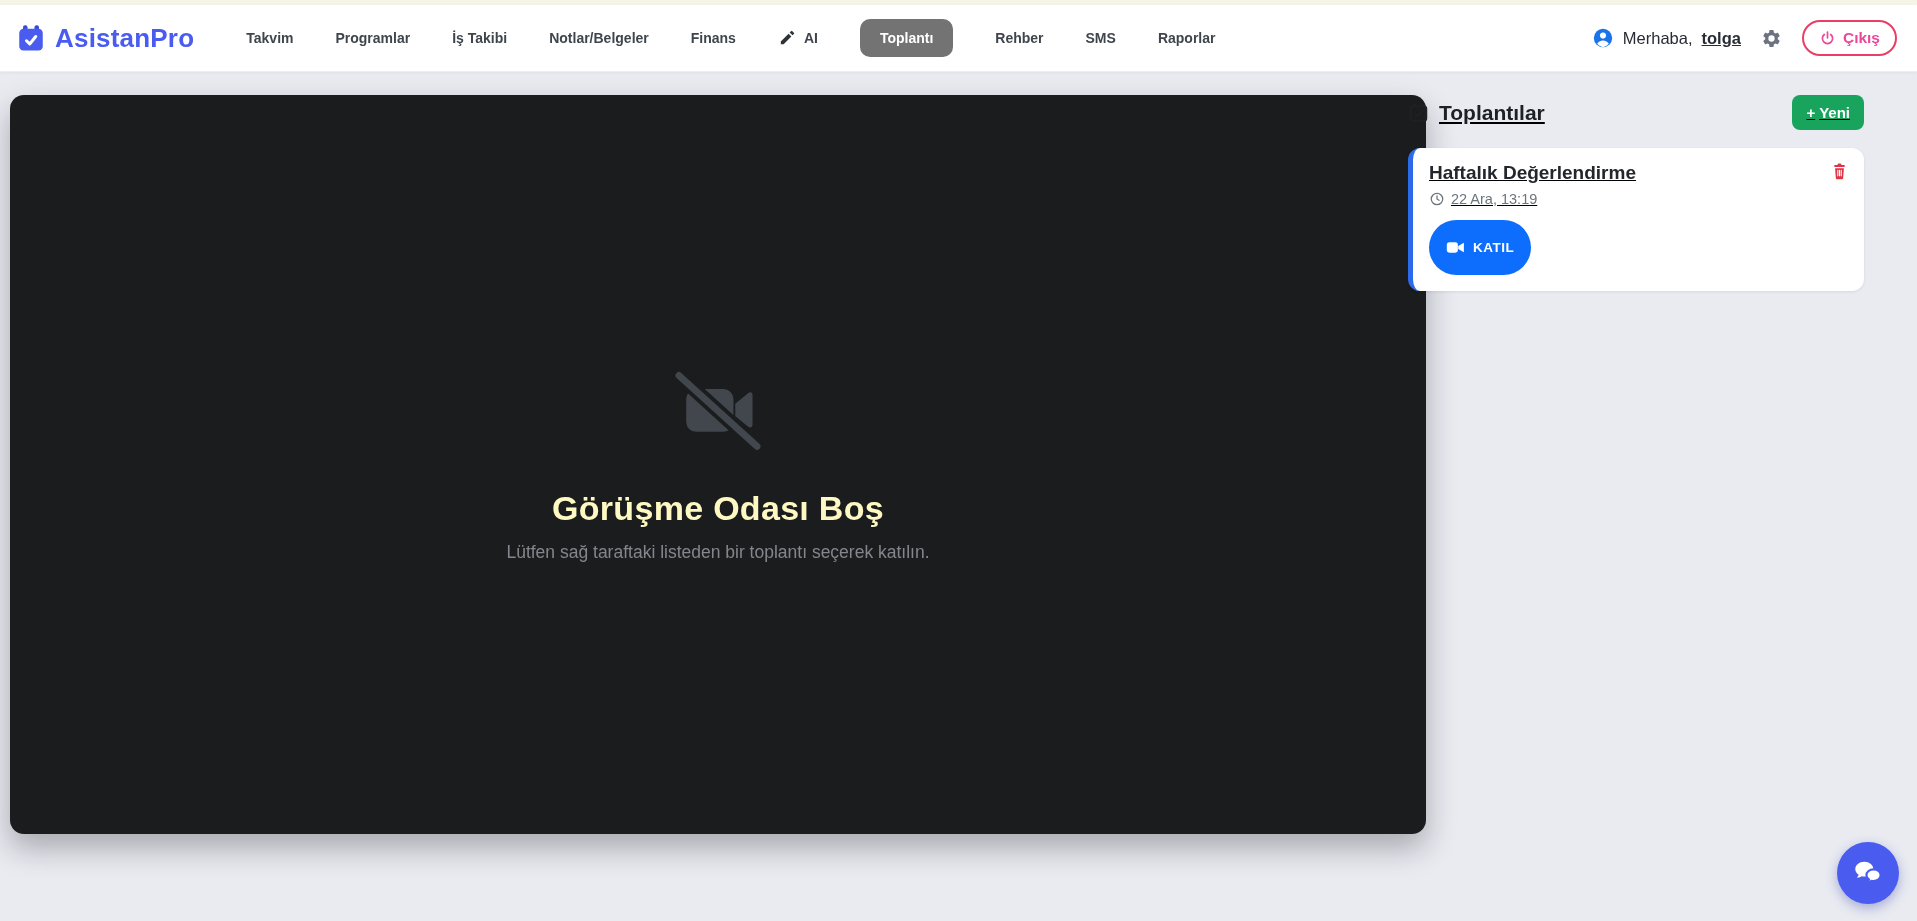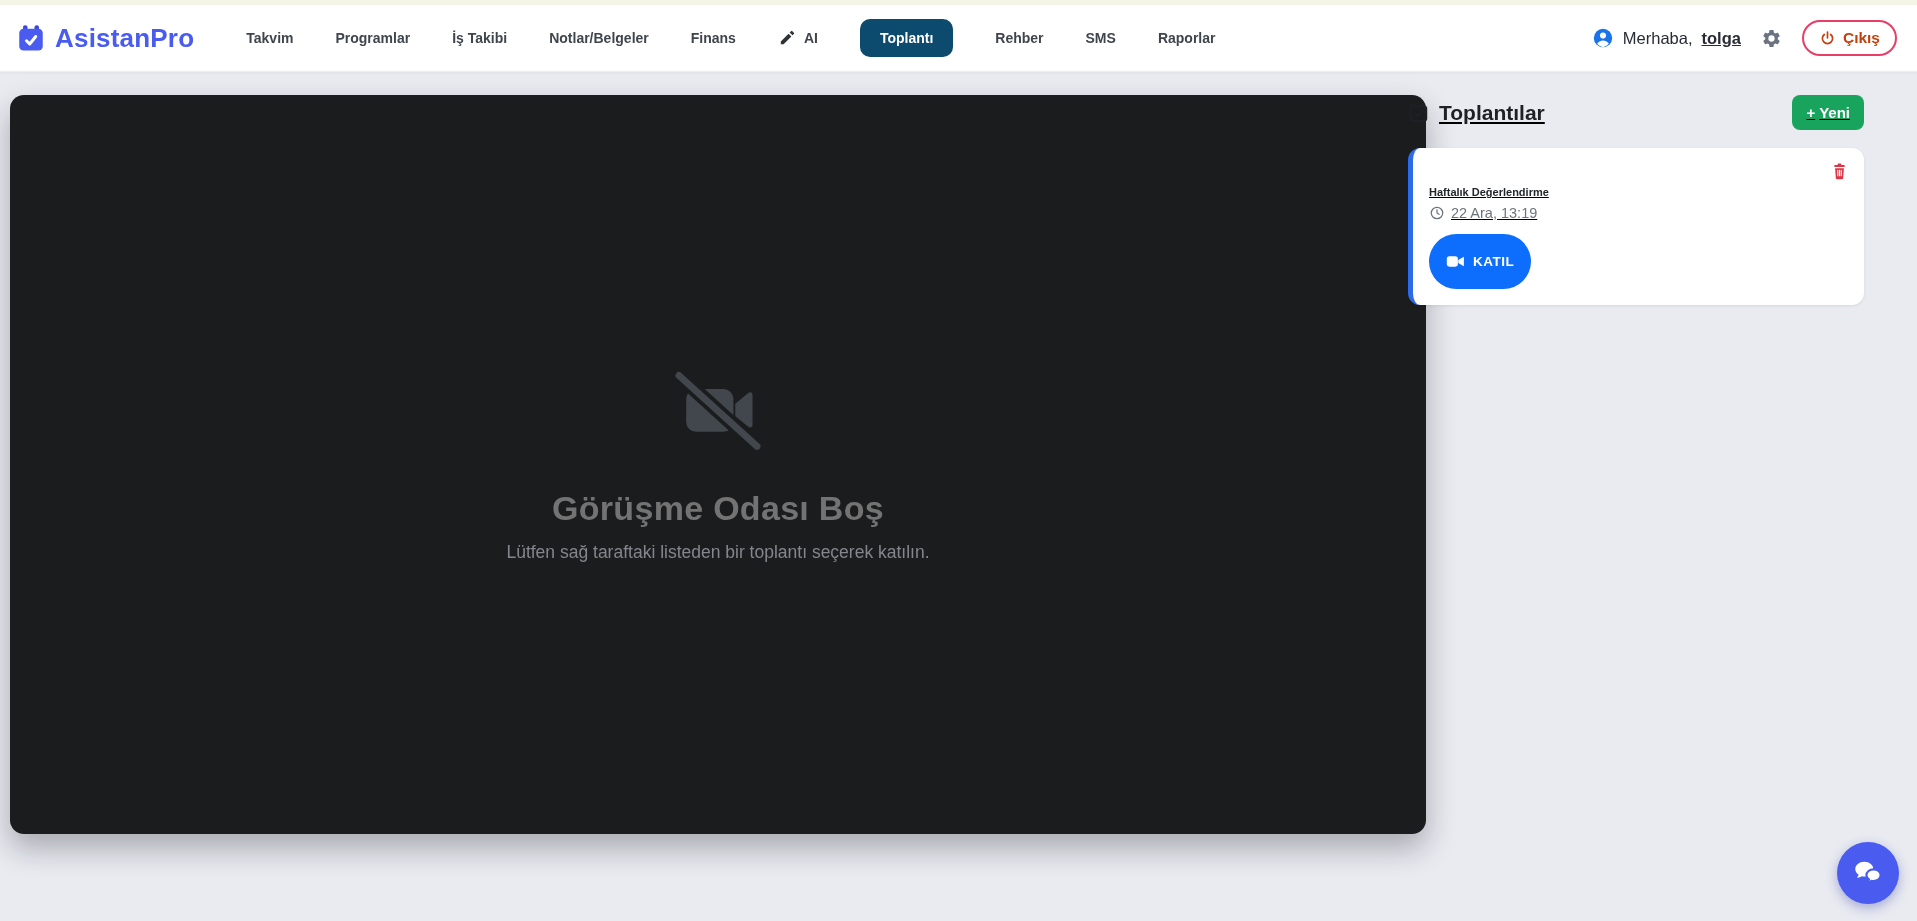--- a/index.html
+++ b/index.html
@@ -17,59 +17,59 @@
     position:absolute; top:5px; left:0; right:0; height:67px;
     background:#ffffff; display:flex; align-items:center;
     padding:8px 16px; border-bottom:1px solid #eceef2;
     box-shadow:0 1px 3px rgba(20,30,60,.05); z-index:10;
   }
   .brand { display:flex; align-items:center; gap:9px; cursor:pointer; }
   .brand-text { font-size:26px; font-weight:bold; color:#4a5cf0; letter-spacing:.2px; }
   .nav-menu { display:flex; align-items:center; gap:42px; margin-left:52px; }
   .nav-item { font-size:14px; font-weight:600; color:#3f454c; cursor:pointer; white-space:nowrap; }
   .nav-item.with-icon { display:flex; align-items:center; gap:8px; }
-  .nav-item.active { background:#0c4a6e; color:#fff; padding:11px 20px; border-radius:10px; }
+  .nav-item.active { background:#737373; color:#fff; padding:11px 20px; border-radius:10px; }
   .nav-right { margin-left:auto; display:flex; align-items:center; gap:20px; padding-right:4px; }
   .user-chip { display:flex; align-items:center; gap:9px; font-size:16.5px; color:#272b33; }
   .user-chip .uname { font-weight:bold;text-decoration:underline; }
   .gear-btn { background:none; border:none; color:#6b7280; cursor:pointer; display:flex; }
   .logout-btn {
-    display:flex; align-items:center; gap:7px; color:#c2410c;
+    display:flex; align-items:center; gap:7px; color:#ec4899;
     border:2px solid #ea3d67; border-radius:50px; padding:7px 15px;
     font-weight:bold; font-size:15.5px; background:#fff; cursor:pointer;
     font-family:inherit;
   }
 
   
   .stage {
     position:absolute; left:10px; top:95px; width:1416px; height:739px;
     background:#1b1c1e; border-radius:14px;
     box-shadow:0 14px 30px rgba(15,18,25,.30);
     display:flex; flex-direction:column; align-items:center; justify-content:center;
   }
-  .stage-title { color:#737373; font-size:34px; font-weight:600; margin-top:36px; letter-spacing:.3px; }
+  .stage-title { color:#fef9c3; font-size:34px; font-weight:600; margin-top:36px; letter-spacing:.3px; }
   .stage-sub { color:#83868c; font-size:17.5px; margin-top:14px; }
 
   
   .panel { position:absolute; left:1408px; top:95px; width:456px;text-decoration:underline; }
   .panel-header { display:flex; align-items:center; }
   .panel-title-wrap { display:flex; align-items:center; gap:10px; color:#1d2126; }
   .panel-title { font-size:21px; font-weight:bold; }
   .new-btn {
     margin-left:auto; background:#18a45c; color:#fff; border:none; border-radius:8px;
     padding:9px 14px; font-size:15px; font-weight:bold; display:flex; gap:4px;
     align-items:center; cursor:pointer; font-family:inherit;
   }
   .meeting-card {
     margin-top:18px; background:#fff; border-radius:12px;
     border-left:5px solid #2b6bea; padding:14px 16px 16px;
     box-shadow:0 1px 3px rgba(20,30,50,.09);
   }
   .card-top { display:flex; align-items:flex-start; }
-  .meeting-title { font-size:11px; font-weight:bold; color:#23272c;margin-top:24px; }
+  .meeting-title { font-size:19px; font-weight:bold; color:#23272c; }
   .trash-btn { margin-left:auto; color:#dc3545; background:none; border:none; cursor:pointer; display:flex; padding:0; }
   .meeting-time { display:flex; align-items:flex-end; gap:6px; color:#6c757d; font-size:14.5px; margin-top:7px; }
   .join-btn {
     margin-top:13px; display:inline-flex; align-items:center; gap:8px;
     background:#0d6efd; color:#fff; border:none; border-radius:50px;
     padding:20px 17px; font-size:13.5px; font-weight:bold; letter-spacing:.5px;
     cursor:pointer; font-family:inherit;
   }
 
   

